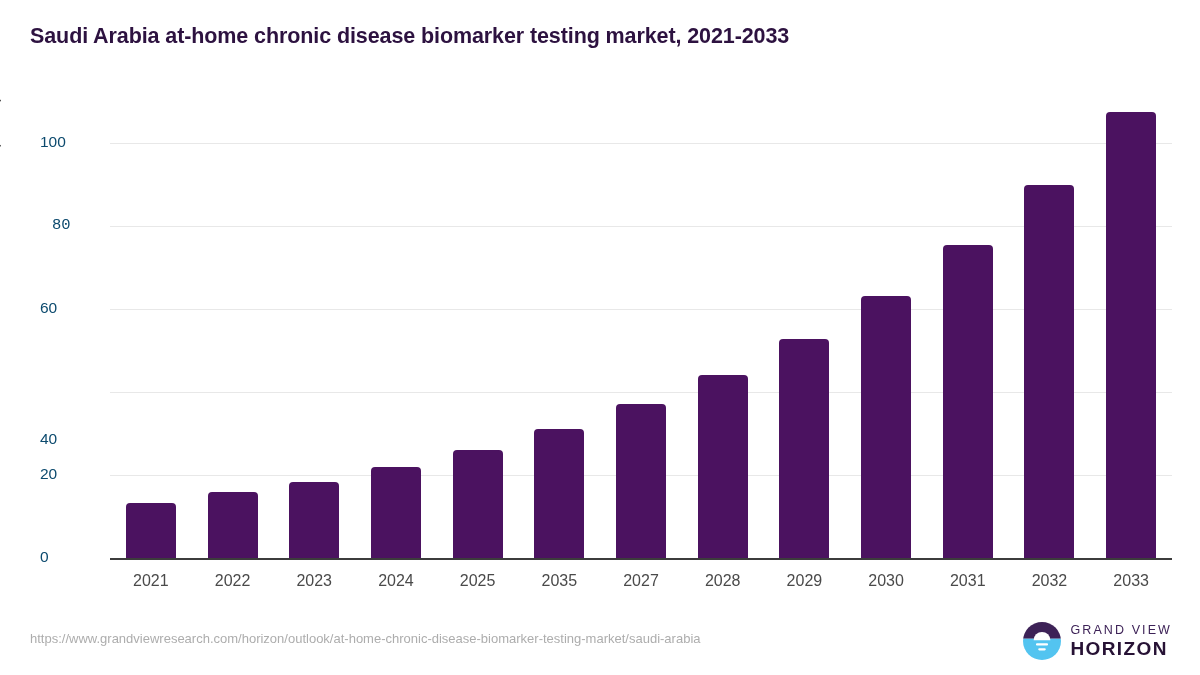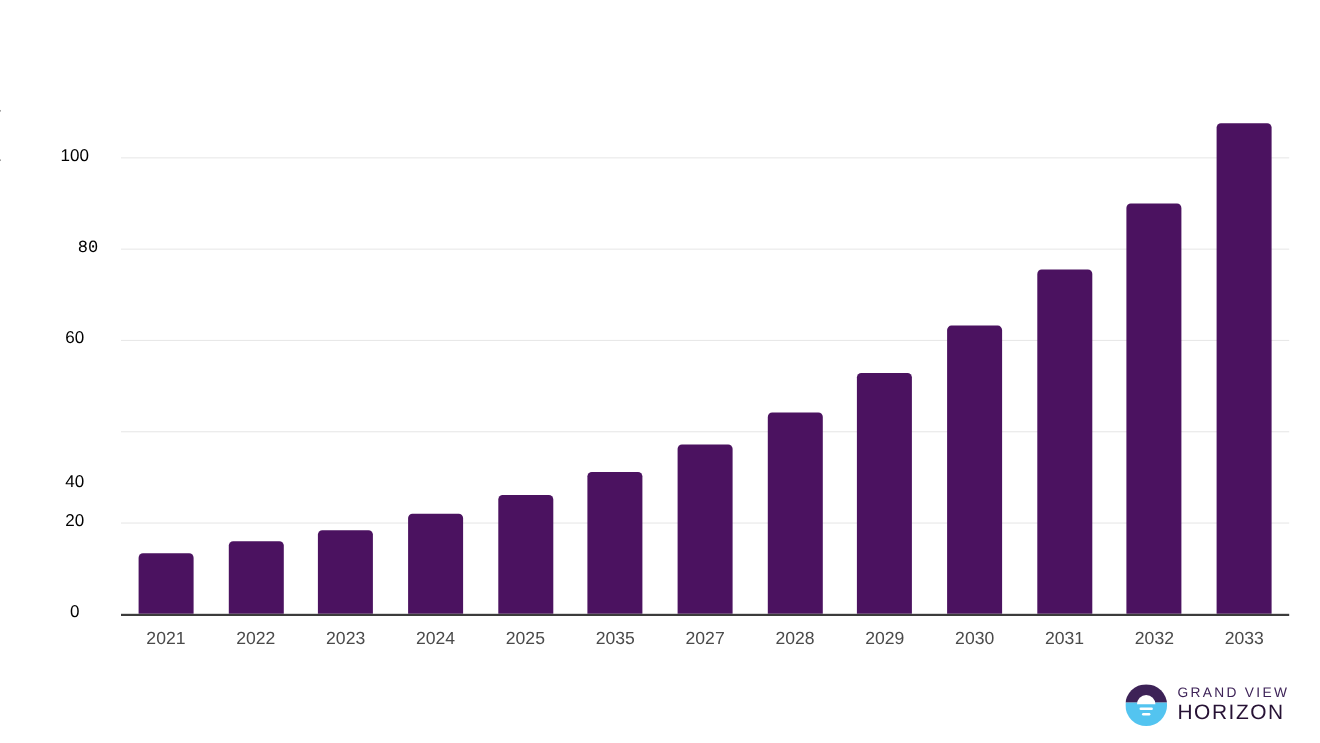--- a/index.html
+++ b/index.html
@@ -42,23 +42,23 @@
     position: absolute;
     left: 110px; top: 558px;
     width: 1062px; height: 1.5px;
     background: #3c3c3c;
   }
 
   
   .y-tick-label {
     position: absolute;
     right: 1186px; 
-    text-align: center;
+    text-align: left;
     font-size: 15.5px;
-    color: #000000;
+    color: #0c4a6e;
     white-space: nowrap;
   }
   #y-axis-title {
     position: absolute;
     left: -16px;
     top: 236px;
     transform: rotate(-90deg);
     transform-origin: left top;
     font-size: 15.5px;
     color: #4a4a4a;
@@ -112,29 +112,30 @@
   #logo-text-top {
     font-size: 12.5px;
     letter-spacing: 2.1px;
     color: #3d2257;
     font-weight: normal;
   }
   #logo-text-bottom {
     font-size: 19px;
     letter-spacing: 1.4px;
     color: #271235;
-    font-weight: normal;
+    font-weight: bold;
     margin-top: 3px;
   }
 </style>
 </head>
 <body>
 
 <div id="page">
 
+  <div id="chart-title">Saudi Arabia at-home chronic disease biomarker testing market, 2021-2033</div>
 
   <div id="y-axis-title">Market Size (US$M)</div>
 
   <div id="plot-area">
     <div id="gridlines">
         <div class="gridline" style="top: 332px;"></div>
         <div class="gridline" style="top: 249px;"></div>
         <div class="gridline" style="top: 166px;"></div>
         <div class="gridline" style="top: 83px;"></div>
         <div class="gridline" style="top: -5.68434e-14px;"></div>
@@ -174,20 +175,21 @@
       <div class="x-tick-label" style="left: 514.308px;">2035</div>
       <div class="x-tick-label" style="left: 596px;">2027</div>
       <div class="x-tick-label" style="left: 677.692px; text-align: center;">2028</div>
       <div class="x-tick-label" style="left: 759.385px;">2029</div>
       <div class="x-tick-label" style="left: 841.077px;">2030</div>
       <div class="x-tick-label" style="left: 922.769px;">2031</div>
       <div class="x-tick-label" style="left: 1004.46px;">2032</div>
       <div class="x-tick-label" style="left: 1086.15px;">2033</div>
     </div>
 
+  <div id="source-url">https://www.grandviewresearch.com/horizon/outlook/at-home-chronic-disease-biomarker-testing-market/saudi-arabia</div>
 
   <div id="logo">
     <svg id="logo-mark" viewBox="0 0 100 100">
       <defs>
         <clipPath id="circleClip">
             <circle cx="50" cy="50" r="50"></circle>
           </clipPath>
       </defs>
       <g clip-path="url(#circleClip)">
         <rect x="0" y="0" width="100" height="44" fill="#3d2257"></rect>

